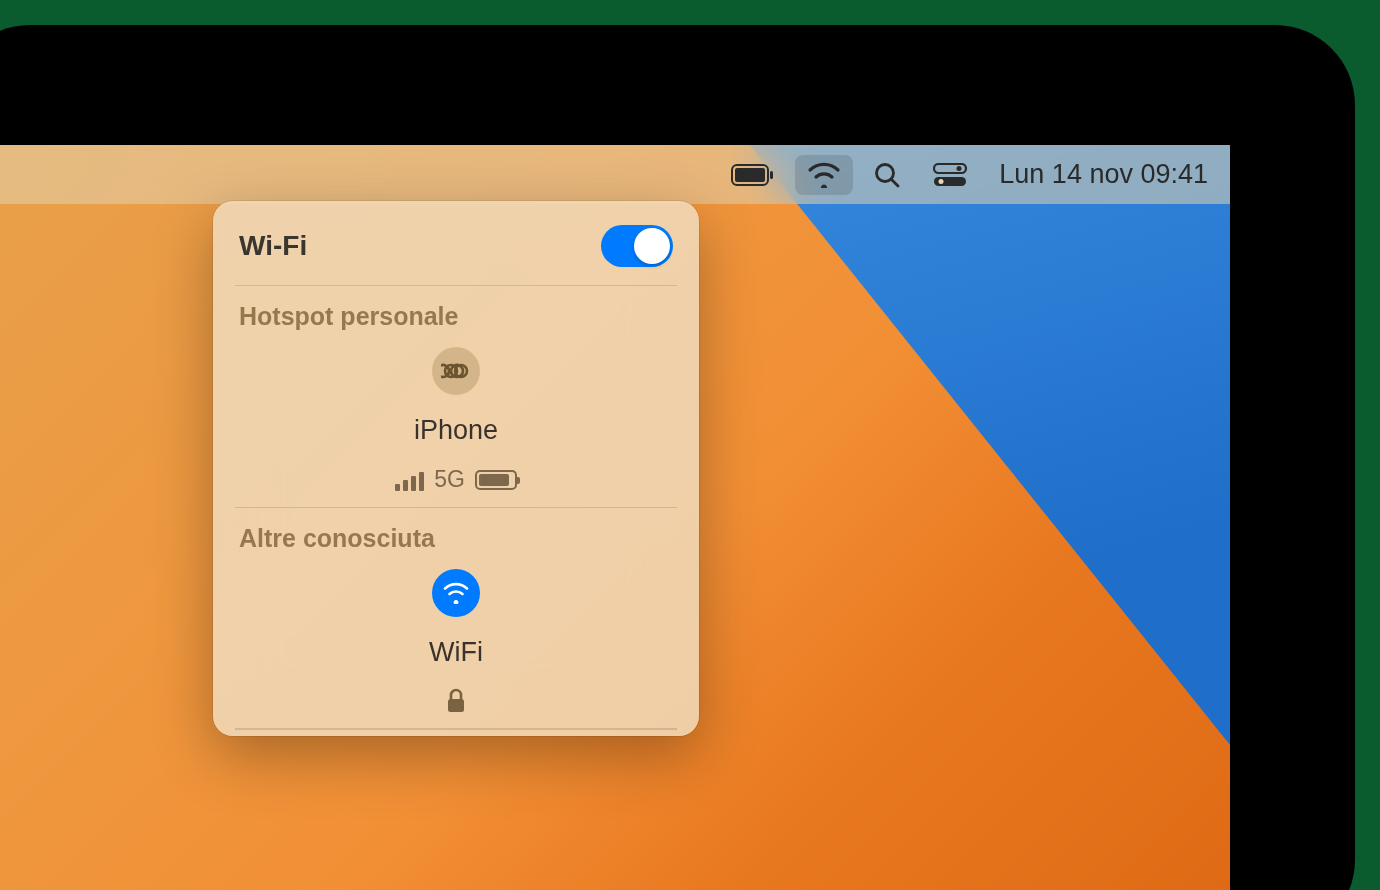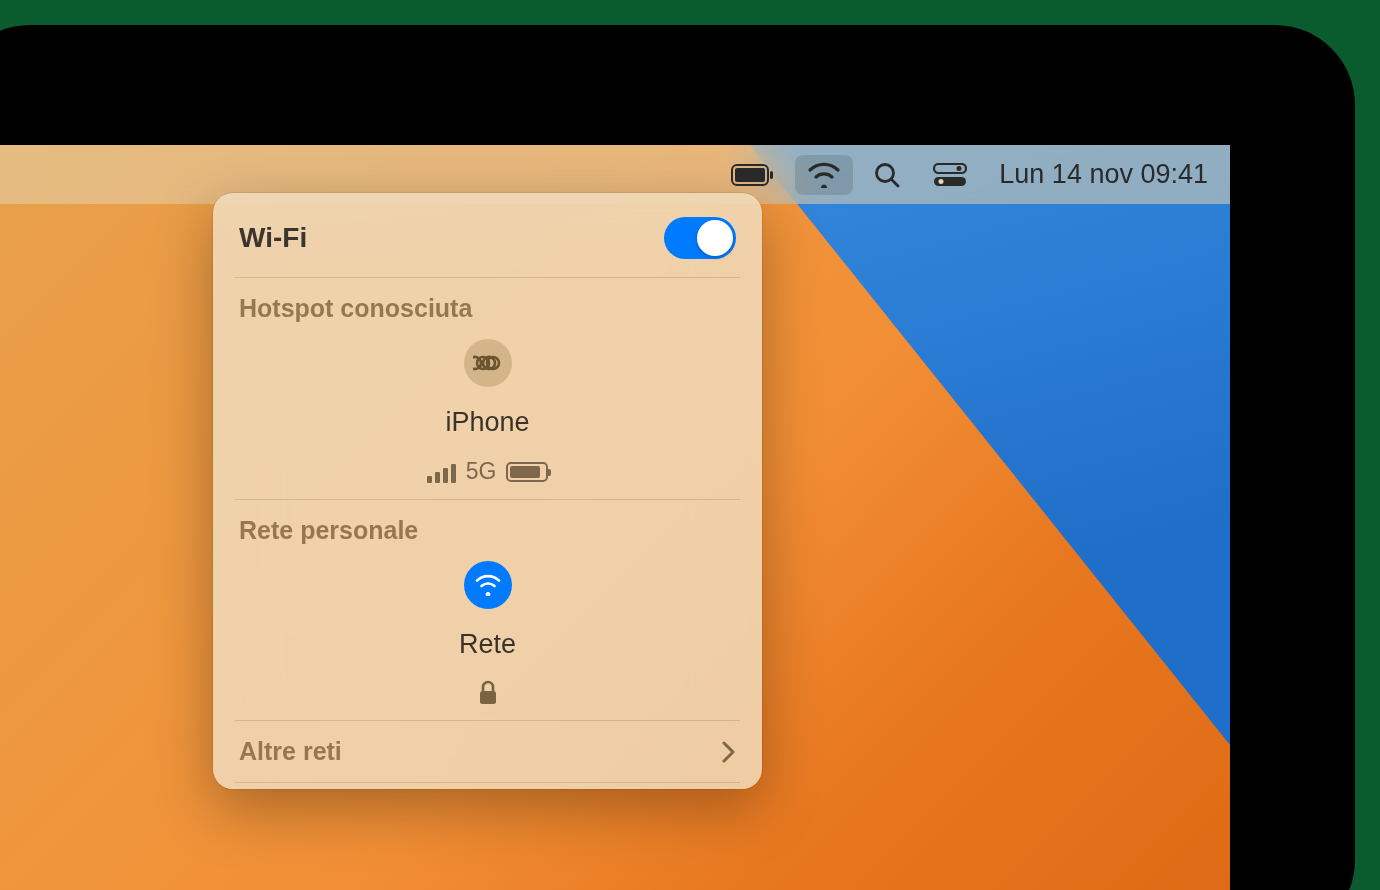--- a/index.html
+++ b/index.html
@@ -82,23 +82,23 @@
     .mb-date {
       padding: 0 4px 0 12px;
       font-size: 27px;
       color: #2a2a2a;
       font-weight: 400;
     }
     
     
     .wifi-panel {
       position: absolute;
-      top: 48px;
+      top: 56px;
       left: 213px;
-      width: 549px;
+      width: 486px;
       background: rgba(240, 225, 200, 0.78);
       backdrop-filter: blur(30px);
       border-radius: 20px;
       box-shadow: 0 0 0 1px rgba(0,0,0,0.08), 0 20px 60px rgba(0,0,0,0.3);
       padding: 6px 0;
     }
     
     .panel-row {
       display: flex;
       align-items: center;
@@ -286,21 +286,21 @@
 
   <div class="wifi-panel">
     <div class="panel-row header-row">
       <div class="panel-title">Wi-Fi</div>
       <div class="toggle">
         <div class="toggle-knob"></div>
       </div>
     </div>
     <div class="divider"></div>
 
-    <div class="section-heading">Hotspot conosciuta</div>
+    <div class="section-heading">Hotspot personale</div>
     <div class="network-row">
       <div class="net-icon-circle hotspot">
         <svg width="30" height="20" viewBox="0 0 30 20">
           <path d="M8 10 a6 6 0 1 1 0 -0.01 M22 10 a6 6 0 1 1 0 -0.01" fill="none" stroke="#6b5530" stroke-width="2.6"></path>
           <path d="M11 10 L19 10" stroke="#6b5530" stroke-width="2.6" fill="none" opacity="0"></path>
           <ellipse cx="10" cy="10" rx="6" ry="6" fill="none" stroke="#6b5530" stroke-width="2.6"></ellipse>
           <ellipse cx="20" cy="10" rx="6" ry="6" fill="none" stroke="#6b5530" stroke-width="2.6"></ellipse>
         </svg>
       </div>
       <div class="net-name">iPhone</div>
@@ -313,45 +313,37 @@
         </div>
         <span class="fiveg-label">5G</span>
         <div class="batt-sm">
           <div class="batt-sm-fill"></div>
         </div>
       </div>
     </div>
 
     <div class="divider"></div>
 
-    <div class="section-heading">Rete personale</div>
+    <div class="section-heading">Altre conosciuta</div>
     <div class="network-row">
       <div class="net-icon-circle wifi-blue">
         <svg width="28" height="22" viewBox="0 0 28 22">
           <path d="M14 18 a2.4 2.4 0 1 0 0.01 0 Z" fill="#fff"></path>
           <path d="M7.5 12 a9.5 9.5 0 0 1 13 0" stroke="#fff" stroke-width="2.6" fill="none" stroke-linecap="round"></path>
           <path d="M3 6.5 a16 16 0 0 1 22 0" stroke="#fff" stroke-width="2.6" fill="none" stroke-linecap="round"></path>
         </svg>
       </div>
-      <div class="net-name">Rete</div>
+      <div class="net-name">WiFi</div>
       <div>
         <svg width="20" height="26" viewBox="0 0 20 26">
           <rect x="2" y="11" width="16" height="13" rx="2.5" fill="#7a6340"></rect>
           <path d="M5 11 V7 a5 5 0 0 1 10 0 V11" fill="none" stroke="#7a6340" stroke-width="2.6"></path>
         </svg>
       </div>
     </div>
 
     <div class="divider"></div>
 
-    <div class="expand-row">
-      <div class="expand-label">Altre reti</div>
-      <span>
-        <svg width="14" height="24" viewBox="0 0 14 24">
-          <path d="M2 3 L11 12 L2 21" fill="none" stroke="#7a6848" stroke-width="3" stroke-linecap="round" stroke-linejoin="round"></path>
-        </svg>
-      </span>
-    </div>
 
     <div class="divider"></div>
 
   </div>
 </div>
 
 </body></html>

